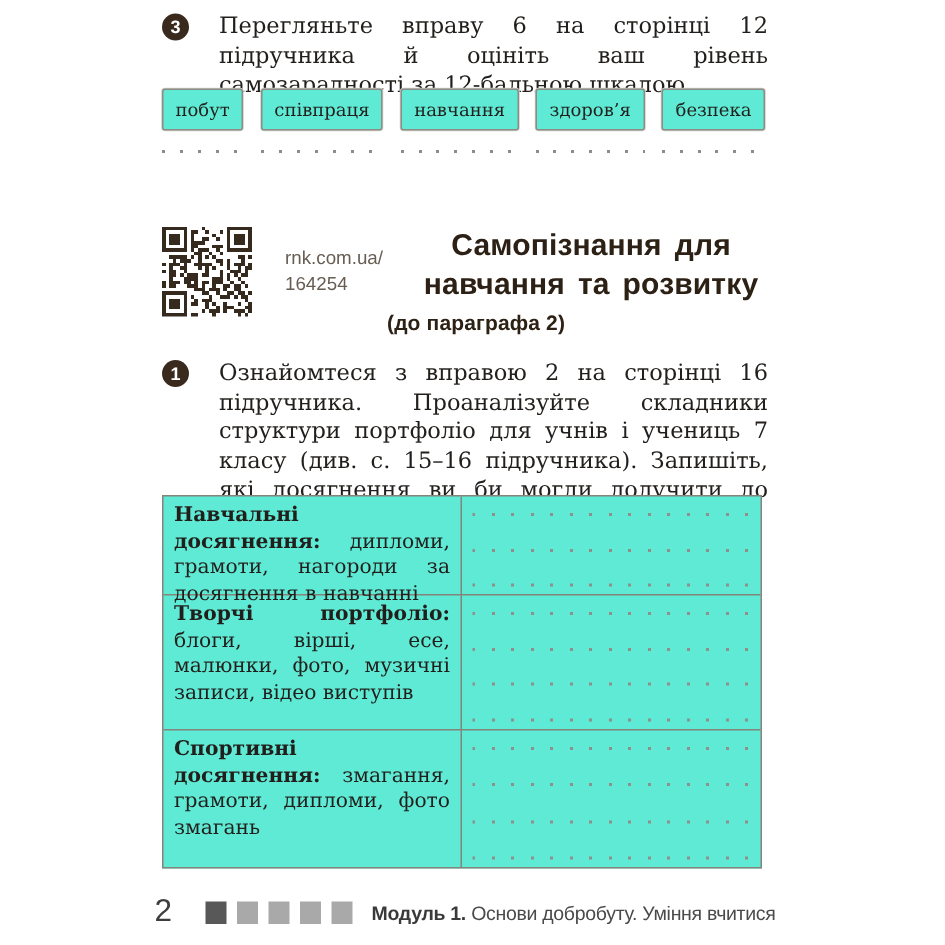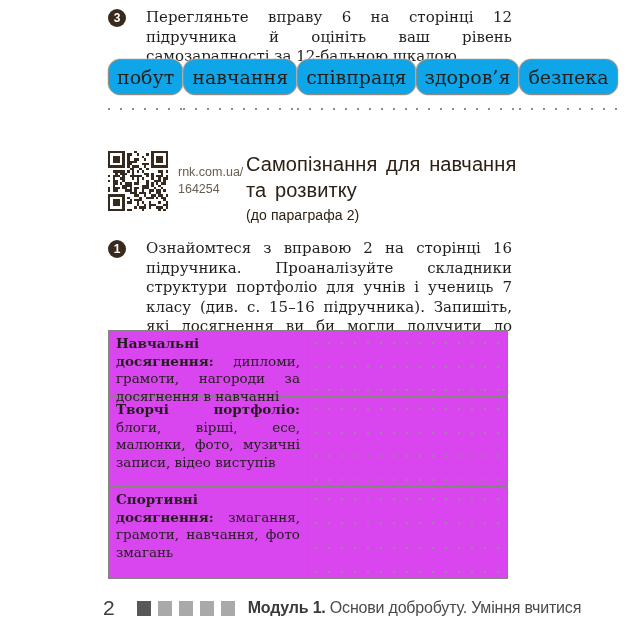--- a/index.html
+++ b/index.html
@@ -21,88 +21,88 @@
     margin-left:38px;text-align:justify;font-size:15px;line-height:19.5px;
     hyphens:manual;-webkit-hyphens:manual;
   }
   #ex3{top:8px;}
   #ex1{top:239px;}
 
   
   .chips{position:absolute;left:108px;top:59px;width:402px;display:flex;justify-content:space-between;}
   .chip-col{display:flex;flex-direction:column;align-items:stretch;}
   .chip{
-    border:1.5px solid #8d8d86;border-radius:12px;background:#0ea5e9;
-    padding:6px 8px;font-size:19px;text-align:center;white-space:nowrap;
+    border:1.5px solid #8d8d86;border-radius:2px;background:#5eead4;
+    padding:6px 8px;font-size:12px;text-align:center;white-space:nowrap;
     box-shadow:0 0 0 0.5px #cfcfc9;
   }
   .chip-dots{height:2px;margin-top:13px;
     background-image:repeating-linear-gradient(to right,#8d8d86 0 2px,transparent 2px 12px);}
 
   
   .qr-section{position:absolute;left:108px;top:151px;display:flex;align-items:flex-start;}
   .qr-box{width:60px;height:60px;flex:0 0 60px;}
   .qr-box svg{display:block;width:60px;height:60px;}
   .qr-link{
-    width:66px;margin-left:10px;margin-top:13px;
+    width:66px;margin-left:22px;margin-top:13px;
     font:12.5px/17px "Liberation Sans", sans-serif;color:#675d53;word-break:break-all;
   }
   .qr-title-block{margin-left:2px;margin-top:0;width:272px;color:#2d2115;font-family:"Liberation Sans", sans-serif;}
-  .qr-title{font-size:20px;font-weight:400;line-height:26px;word-spacing:3px;letter-spacing:0.1px;}
-  .qr-sub{font-size:14px;font-weight:400;margin-top:4px;letter-spacing:0.1px;}
+  .qr-title{font-size:20px;font-weight:700;line-height:26px;word-spacing:3px;letter-spacing:0.1px;text-align:center;}
+  .qr-sub{font-size:14px;font-weight:700;margin-top:4px;letter-spacing:0.1px;}
 
   
   .tbl{
     position:absolute;left:108px;top:330px;width:400px;height:249px;
     border:1.5px solid #84847c;display:grid;
     grid-template-columns:199px 1fr;grid-template-rows:66px 90px 1fr;
-    background:#d946ef;box-sizing:border-box;
+    background:#5eead4;box-sizing:border-box;
   }
   .cell{box-sizing:border-box;}
   .cell-label{
     border-right:1.5px solid #84847c;padding:4px 7px 0 7px;
     font-size:13.5px;line-height:17.5px;text-align:justify;hyphens:manual;
   }
   .row-border{border-bottom:1.5px solid #84847c;}
   .lead{font-weight:700;}
   .cell-fill{display:flex;flex-direction:column;justify-content:space-between;padding:11px 7px 5px 7px;}
   .dotline{height:2px;
     background-image:repeating-linear-gradient(to right,#90908a 0 2px,transparent 2px 13px);}
 
   
   .footer{position:absolute;left:103px;top:596px;height:24px;display:flex;align-items:center;font-family:"Liberation Sans", sans-serif;}
   .page-num{font-size:21px;color:#3d3d3d;}
   .sq-row{display:flex;gap:7px;margin-left:22px;}
   .sq{width:14px;height:15px;}
   .sq-dark{background:#585858;}
   .sq-light{background:#a9a9a9;}
-  .footer-text{margin-left:13px;font-size:16px;color:#4a4a4a;letter-spacing:-0.2px;white-space:nowrap;}
+  .footer-text{margin-left:13px;font-size:13px;color:#4a4a4a;letter-spacing:-0.2px;white-space:nowrap;}
   .footer-text .mod{font-weight:700;color:#3a3a3a;}
 </style>
 </head>
 <body>
 
 <div class="page">
 
   <div class="exercise" id="ex3">
     <div class="ex-badge">3</div>
     <div class="ex-text">Перегляньте вправу 6 на сторінці 12 підручника й оцініть ваш рівень самозарадності за 12-бальною шкалою.</div>
   </div>
 
   <div class="chips">
     <div class="chip-col">
       <div class="chip">побут</div>
       <div class="chip-dots"></div>
     </div>
     <div class="chip-col">
+      <div class="chip">співпраця</div>
+      <div class="chip-dots"></div>
+    </div>
+    <div class="chip-col">
       <div class="chip">навчання</div>
-      <div class="chip-dots"></div>
-    </div>
-    <div class="chip-col">
-      <div class="chip">співпраця</div>
       <div class="chip-dots"></div>
     </div>
     <div class="chip-col">
       <div class="chip">здоров’я</div>
       <div class="chip-dots"></div>
     </div>
     <div class="chip-col">
       <div class="chip">безпека</div>
       <div class="chip-dots"></div>
     </div>
@@ -345,21 +345,21 @@
       <span class="lead">Творчі портфоліо:</span><span> блоги, вірші, есе, малюнки, фото, музичні записи, відео висту­пів</span>
     </div>
     <div class="cell cell-fill row-border">
       <div class="dotline"></div>
       <div class="dotline"></div>
       <div class="dotline"></div>
       <div class="dotline"></div>
     </div>
 
     <div class="cell cell-label">
-      <span class="lead">Спортивні досягнення:</span><span> зма­гання, грамоти, навчання, фото змагань</span>
+      <span class="lead">Спортивні досягнення:</span><span> зма­гання, грамоти, дипломи, фото змагань</span>
     </div>
     <div class="cell cell-fill">
       <div class="dotline"></div>
       <div class="dotline"></div>
       <div class="dotline"></div>
       <div class="dotline"></div>
     </div>
   </div>
 
   <div class="footer">

